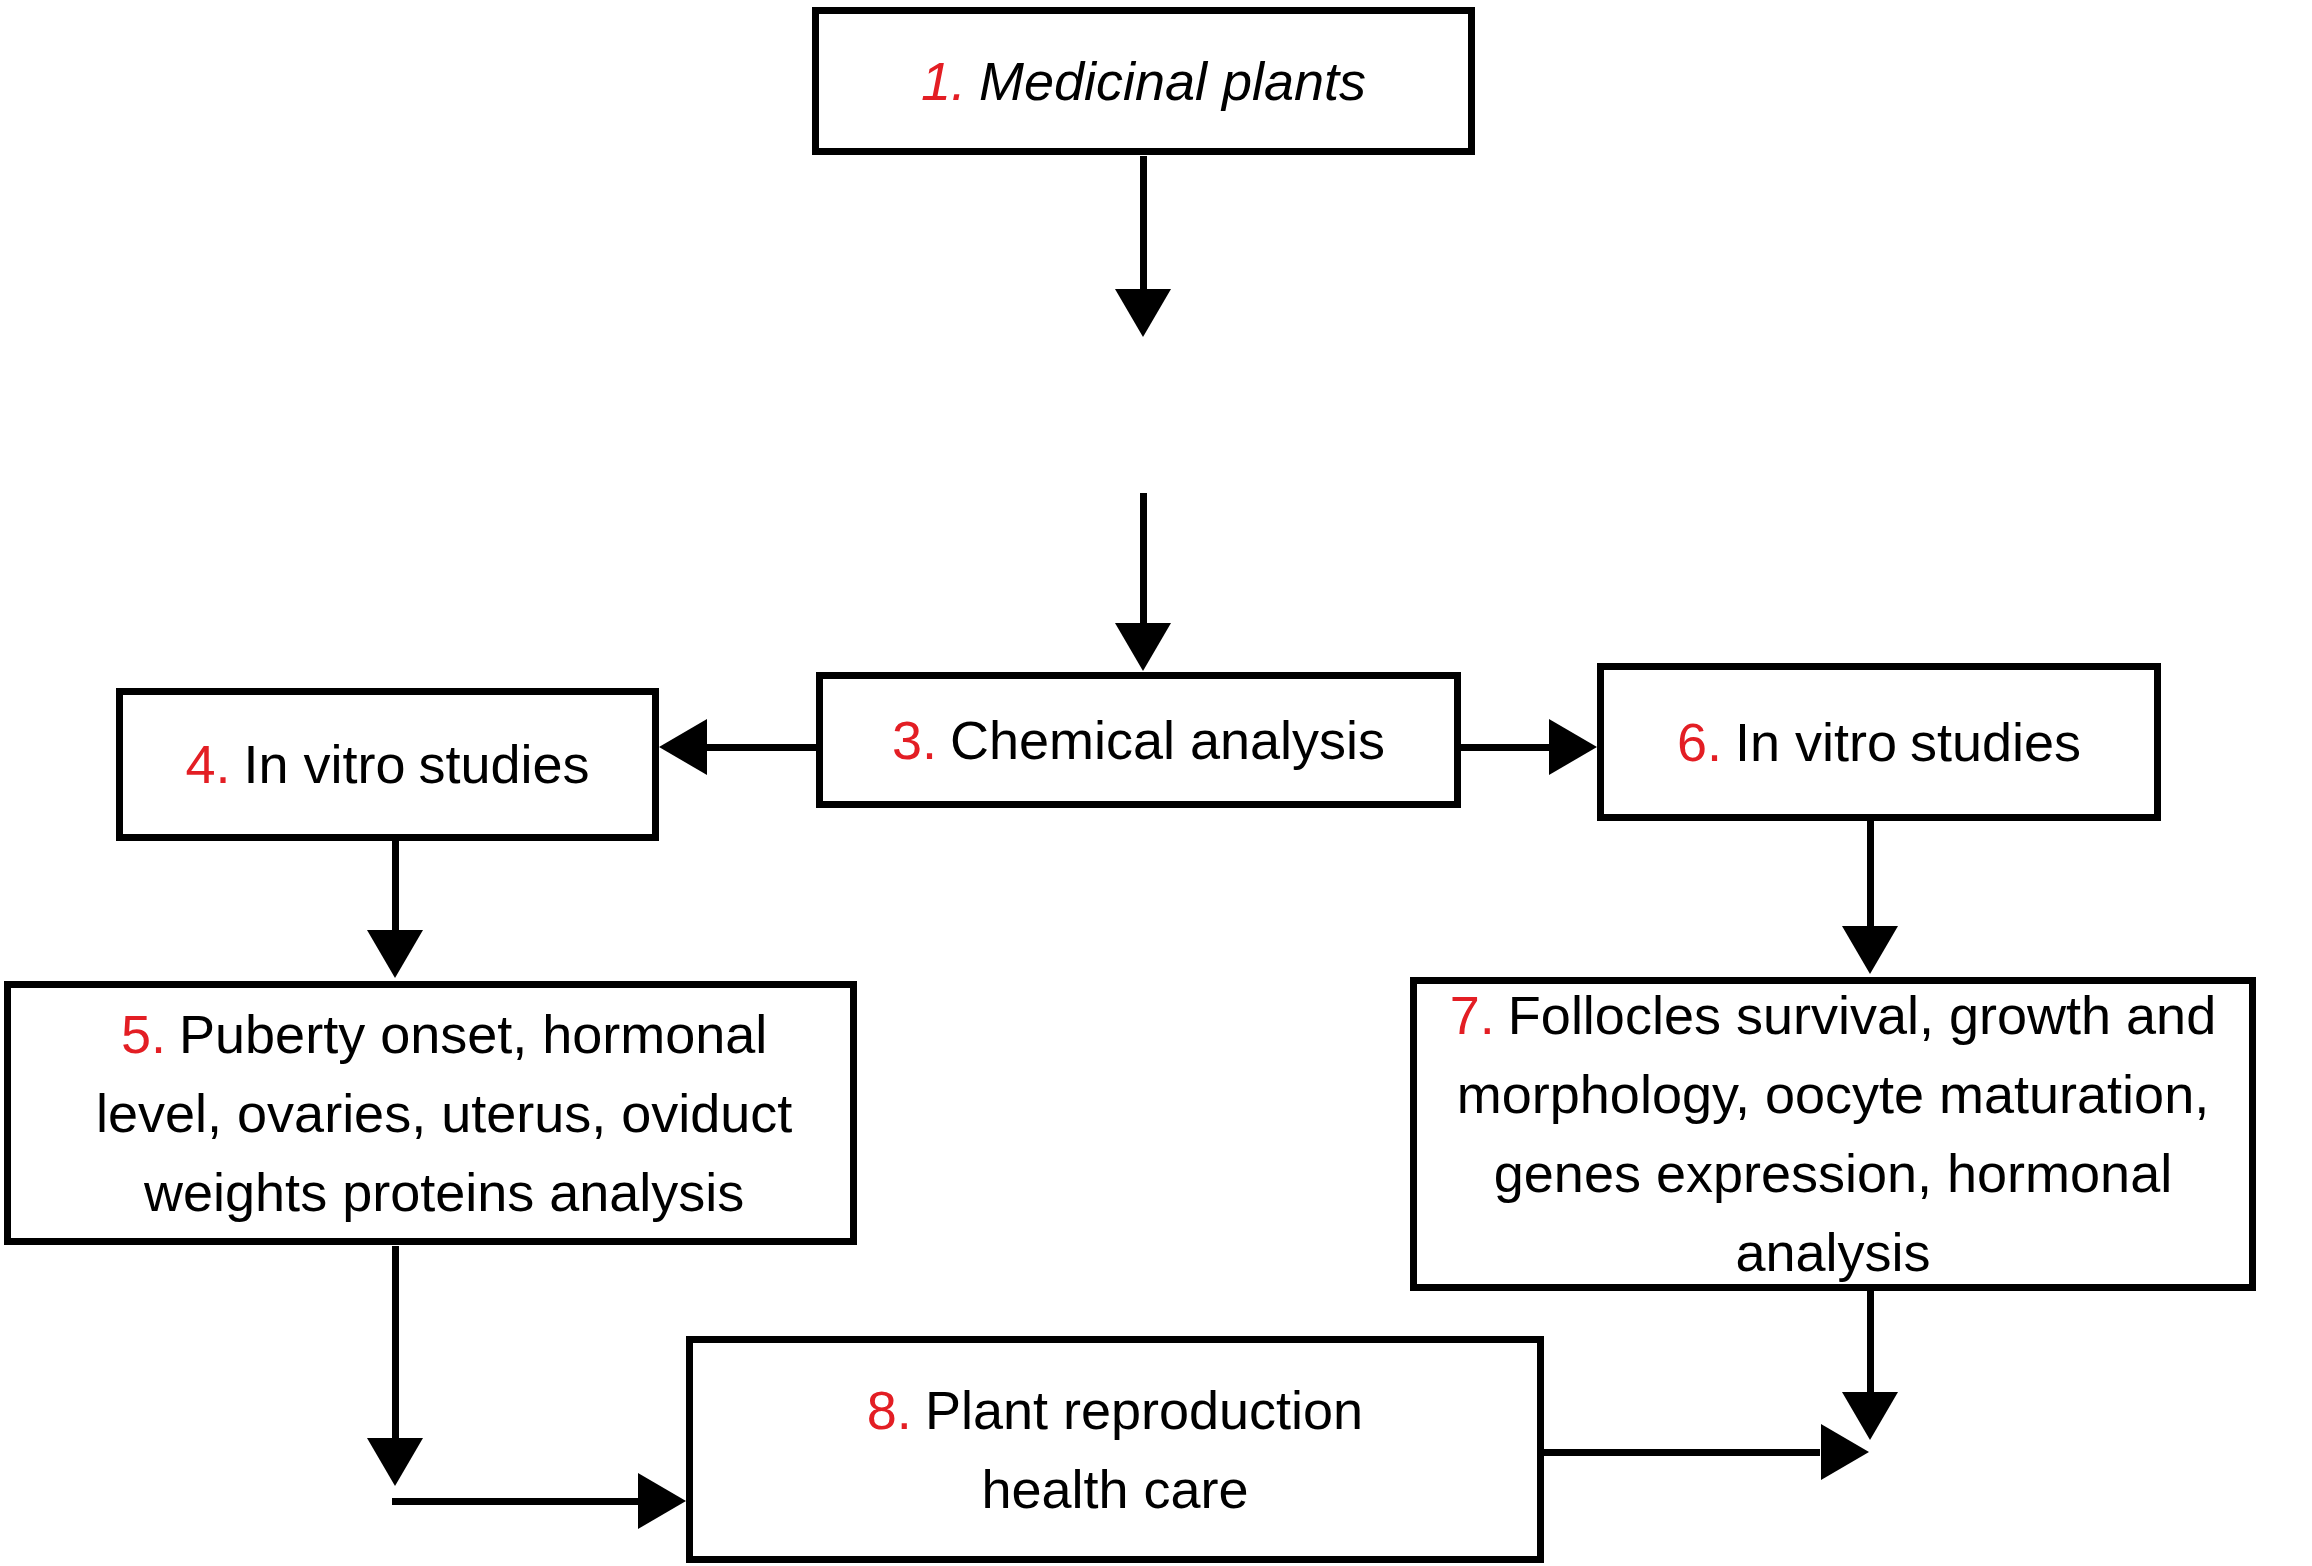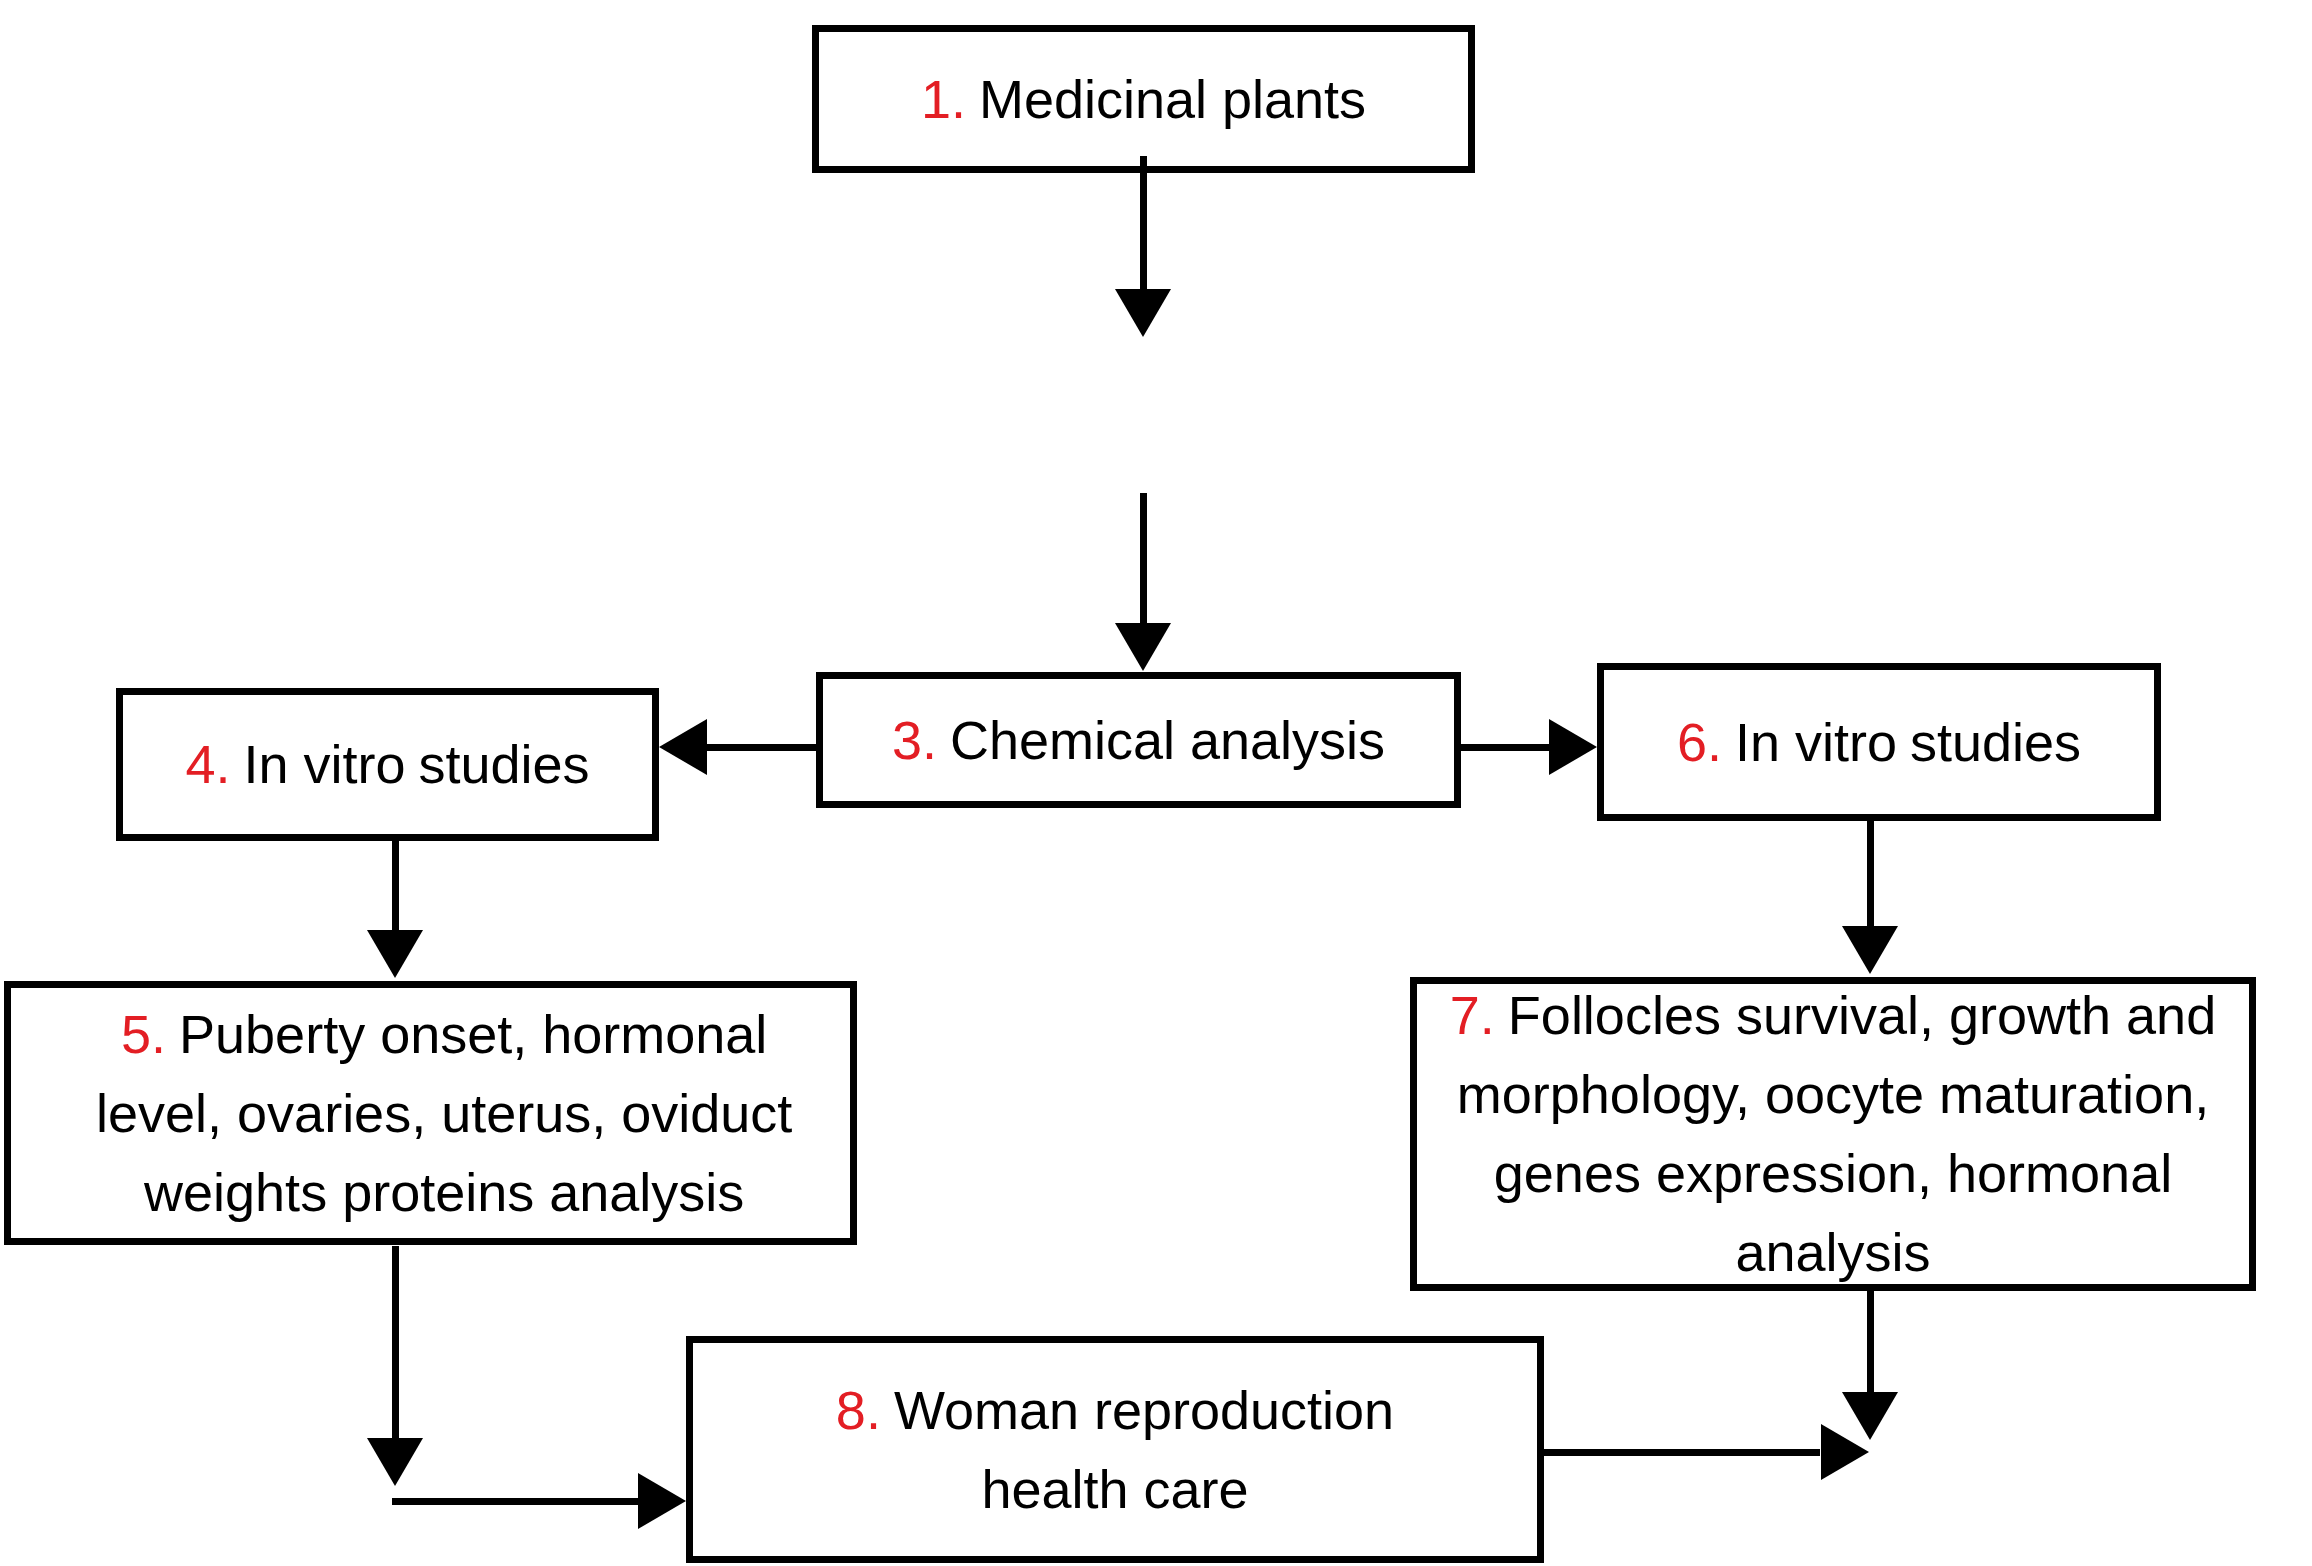--- a/index.html
+++ b/index.html
@@ -36,21 +36,21 @@
   .vline,.hline{position:absolute;background:var(--ink);}
   .vline{width:6.5px;}
   .hline{height:6.5px;}
   
   .head{position:absolute;width:0;height:0;}
   .head-down{border-left:28px solid transparent;border-right:28px solid transparent;border-top:48px solid var(--ink);}
   .head-left{border-top:28px solid transparent;border-bottom:28px solid transparent;border-right:48px solid var(--ink);}
   .head-right{border-top:28px solid transparent;border-bottom:28px solid transparent;border-left:48px solid var(--ink);}
 
   
-  #box1{left:812px;top:25px;width:663px;height:148px;}
+  #box1{left:812px;top:7px;width:663px;height:148px;font-style:italic;}
   #box2{left:812px;top:336px;width:663px;height:158px;}
   #box3{left:816px;top:672px;width:645px;height:136px;}
   #box4{left:116px;top:688px;width:543px;height:153px;}
   #box5{left:3.7px;top:981px;width:853px;height:264px;padding-left:28px;}
   #box6{left:1597px;top:663px;width:564px;height:158px;}
   #box7{left:1410px;top:977px;width:846px;height:314px;}
   #box8{left:686px;top:1336px;width:858px;height:227px;}
 </style>
 </head>
 <body>
@@ -109,21 +109,21 @@
     </div>
   </div>
 
   <div class="vline" style="left:392px;top:1246px;height:194px;"></div>
   <div class="head head-down" style="left:367px;top:1438px;"></div>
   <div class="hline" style="left:392px;top:1498px;width:246px;"></div>
   <div class="head head-right" style="left:638px;top:1473px;"></div>
 
   <div class="box" id="box8">
     <div class="label multiline">
-      <div><span class="num">8.</span><span>Woman reproduction</span></div>
+      <div><span class="num">8.</span><span>Plant reproduction</span></div>
       <div>health care</div>
     </div>
   </div>
 
   <div class="vline" style="left:1867px;top:1290px;height:104px;"></div>
   <div class="head head-down" style="left:1842px;top:1392px;"></div>
   <div class="hline" style="left:1544px;top:1449px;width:276px;"></div>
   <div class="head head-right" style="left:1821px;top:1424px;"></div>
 
 </div>

